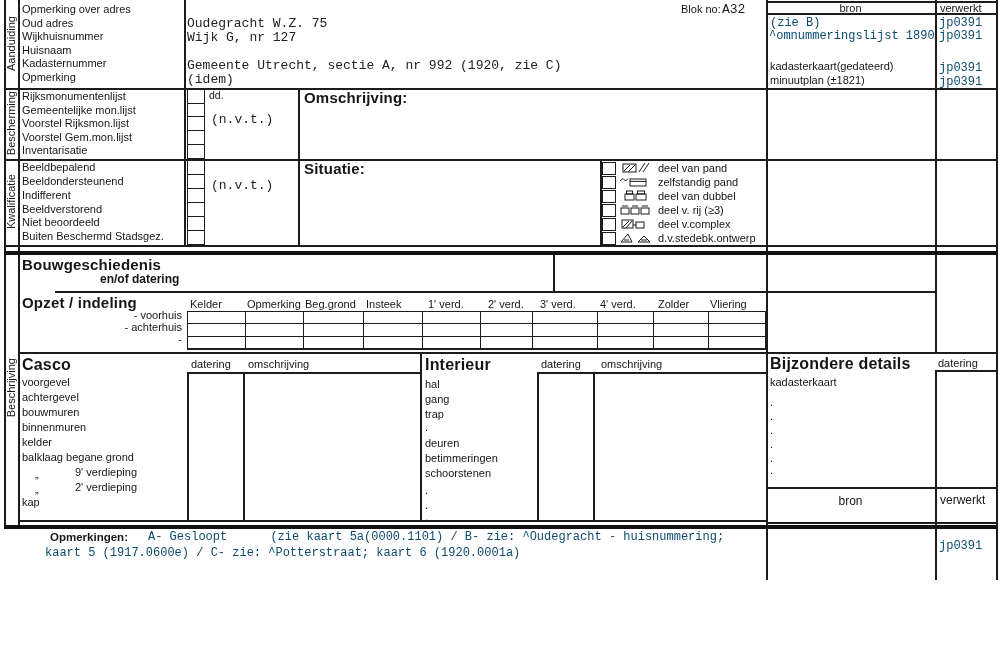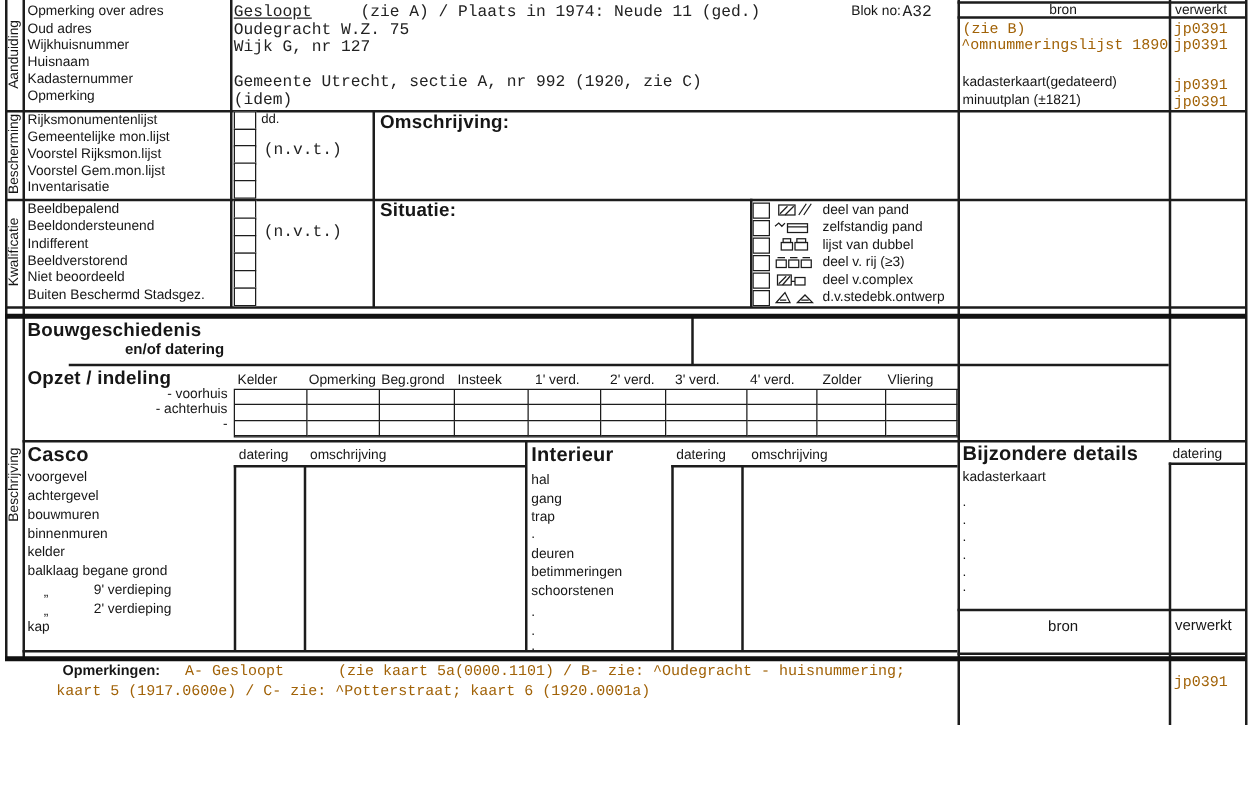--- a/index.html
+++ b/index.html
@@ -8,21 +8,21 @@
   .v{position:absolute;width:2px;background:#1c1c1c;}
   .h{position:absolute;height:2px;background:#1c1c1c;}
   .thick{height:4px;background:#111;}
   .lbl{position:absolute;font-size:11px;line-height:12px;white-space:nowrap;}
   .lbl-sm{position:absolute;font-size:10.5px;white-space:nowrap;}
   .title{position:absolute;font-size:15px;font-weight:700;white-space:nowrap;letter-spacing:.2px;}
   .subt{position:absolute;font-size:12px;font-weight:700;white-space:nowrap;}
   .mono{position:absolute;font-family:"Liberation Mono","DejaVu Sans Mono",monospace;
         font-size:13px;white-space:pre;color:#222;}
   .mono-sm{position:absolute;font-family:"Liberation Mono","DejaVu Sans Mono",monospace;
-        font-size:12px;white-space:pre;color:#a16207;}
+        font-size:12px;white-space:pre;color:#0c4a6e;}
   .und{text-decoration:underline;}
   .vert{position:absolute;display:flex;align-items:center;justify-content:center;}
   .vert span{writing-mode:vertical-rl;transform:rotate(180deg);font-size:11px;white-space:nowrap;}
   .cbstack{position:absolute;display:flex;flex-direction:column;}
   .cbstack .cb{flex:1;border:1.6px solid #1c1c1c;margin-top:-1.6px;background:#fff;}
   .cbstack .cb:first-child{margin-top:0;}
   .cbx{position:absolute;width:12px;height:11px;border:1.5px solid #1c1c1c;background:#fff;}
   .grid{position:absolute;left:187px;top:311px;width:579px;height:37px;
         display:grid;grid-template-columns:58px 58px 60px 59px 58px 52px 65px 56px 55px 57px;
         grid-template-rows:1fr 1fr 1fr;border:1.5px solid #1c1c1c;}
@@ -80,21 +80,20 @@
       <span>Beschrijving</span>
     </div>
 
   <div class="lbl" style="left:22px;top:3px">Opmerking over adres</div>
   <div class="lbl" style="left:22px;top:17px">Oud adres</div>
   <div class="lbl" style="left:22px;top:30px">Wijkhuisnummer</div>
   <div class="lbl" style="left:22px;top:44px">Huisnaam</div>
   <div class="lbl" style="left:22px;top:57px">Kadasternummer</div>
   <div class="lbl" style="left:22px;top:71px">Opmerking</div>
 
-  <div class="mono" style="left:187px;top:2px"><span class="und">Gesloopt</span><span>     (zie A) / Plaats in 1974: Neude 11 (ged.)</span></div>
   <div class="mono" style="left:187px;top:16px">Oudegracht W.Z. 75</div>
   <div class="mono" style="left:187px;top:30px">Wijk G, nr 127</div>
   <div class="mono" style="left:187px;top:58px">Gemeente Utrecht, sectie A, nr 992 (1920, zie C)</div>
   <div class="mono" style="left:187px;top:72px">(idem)</div>
 
   <div class="lbl" style="left:681px;top:3px">Blok no:</div>
   <div class="mono" style="left:722px;top:2px">A32</div>
 
   <div class="lbl" style="left:766px;top:2px;width:169px;text-align:center">bron</div>
   <div class="lbl" style="left:940px;top:2px">verwerkt</div>
@@ -182,21 +181,21 @@
   </svg>
   <svg class="sit" style="left:617px;top:231px" viewBox="0 0 37 13">
     <polygon points="4,11 11,3 15,11"></polygon>
       <line x1="7" y1="9" x2="12" y2="9"></line>
     <polygon points="21,11 27,5 33,11"></polygon>
       <line x1="24" y1="9" x2="30" y2="9"></line>
   </svg>
 
   <div class="lbl" style="left:658px;top:162px">deel van pand</div>
   <div class="lbl" style="left:658px;top:176px">zelfstandig pand</div>
-  <div class="lbl" style="left:658px;top:190px">lijst van dubbel</div>
+  <div class="lbl" style="left:658px;top:190px">deel van dubbel</div>
   <div class="lbl" style="left:658px;top:204px">deel v. rij (≥3)</div>
   <div class="lbl" style="left:658px;top:218px">deel v.complex</div>
   <div class="lbl" style="left:658px;top:232px">d.v.stedebk.ontwerp</div>
 
   <div class="title" style="left:22px;top:256px">Bouwgeschiedenis</div>
   <div class="subt" style="left:100px;top:272px">en/of datering</div>
 
   <div class="title" style="left:22px;top:294px">Opzet / indeling</div>
   <div class="lbl" style="left:90px;top:309px;width:92px;text-align:right">- voorhuis</div>
   <div class="lbl" style="left:90px;top:321px;width:92px;text-align:right">- achterhuis</div>

